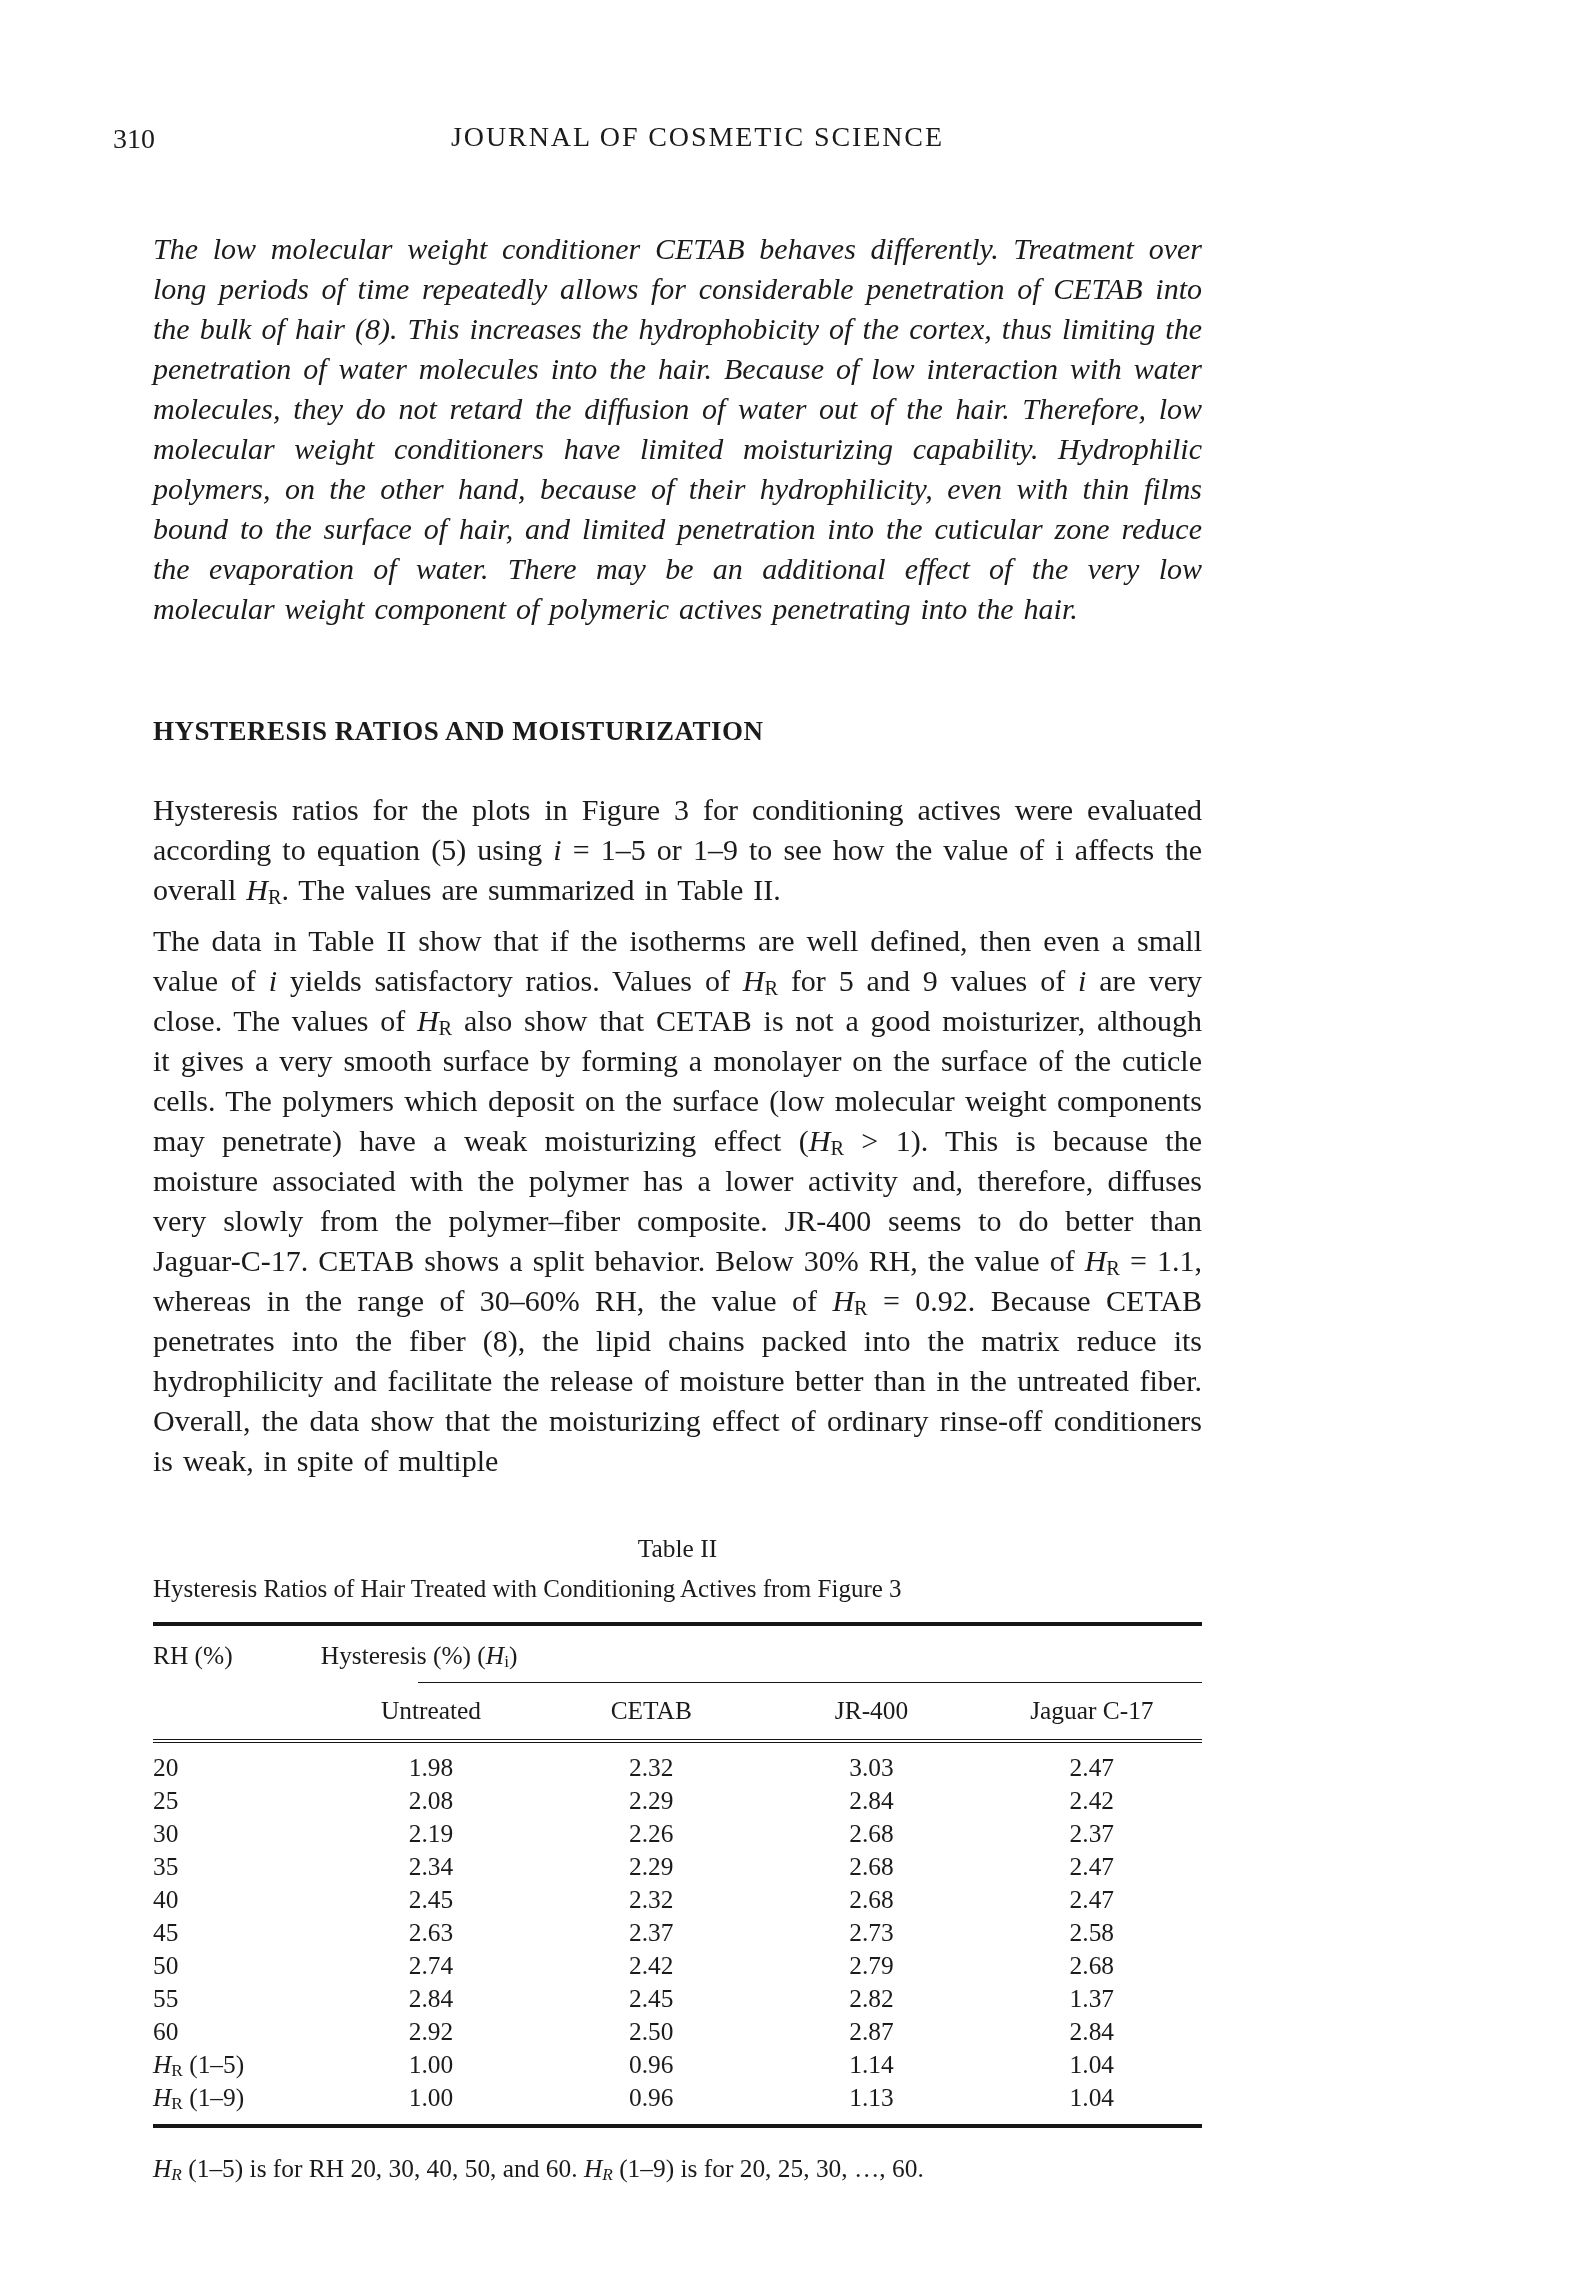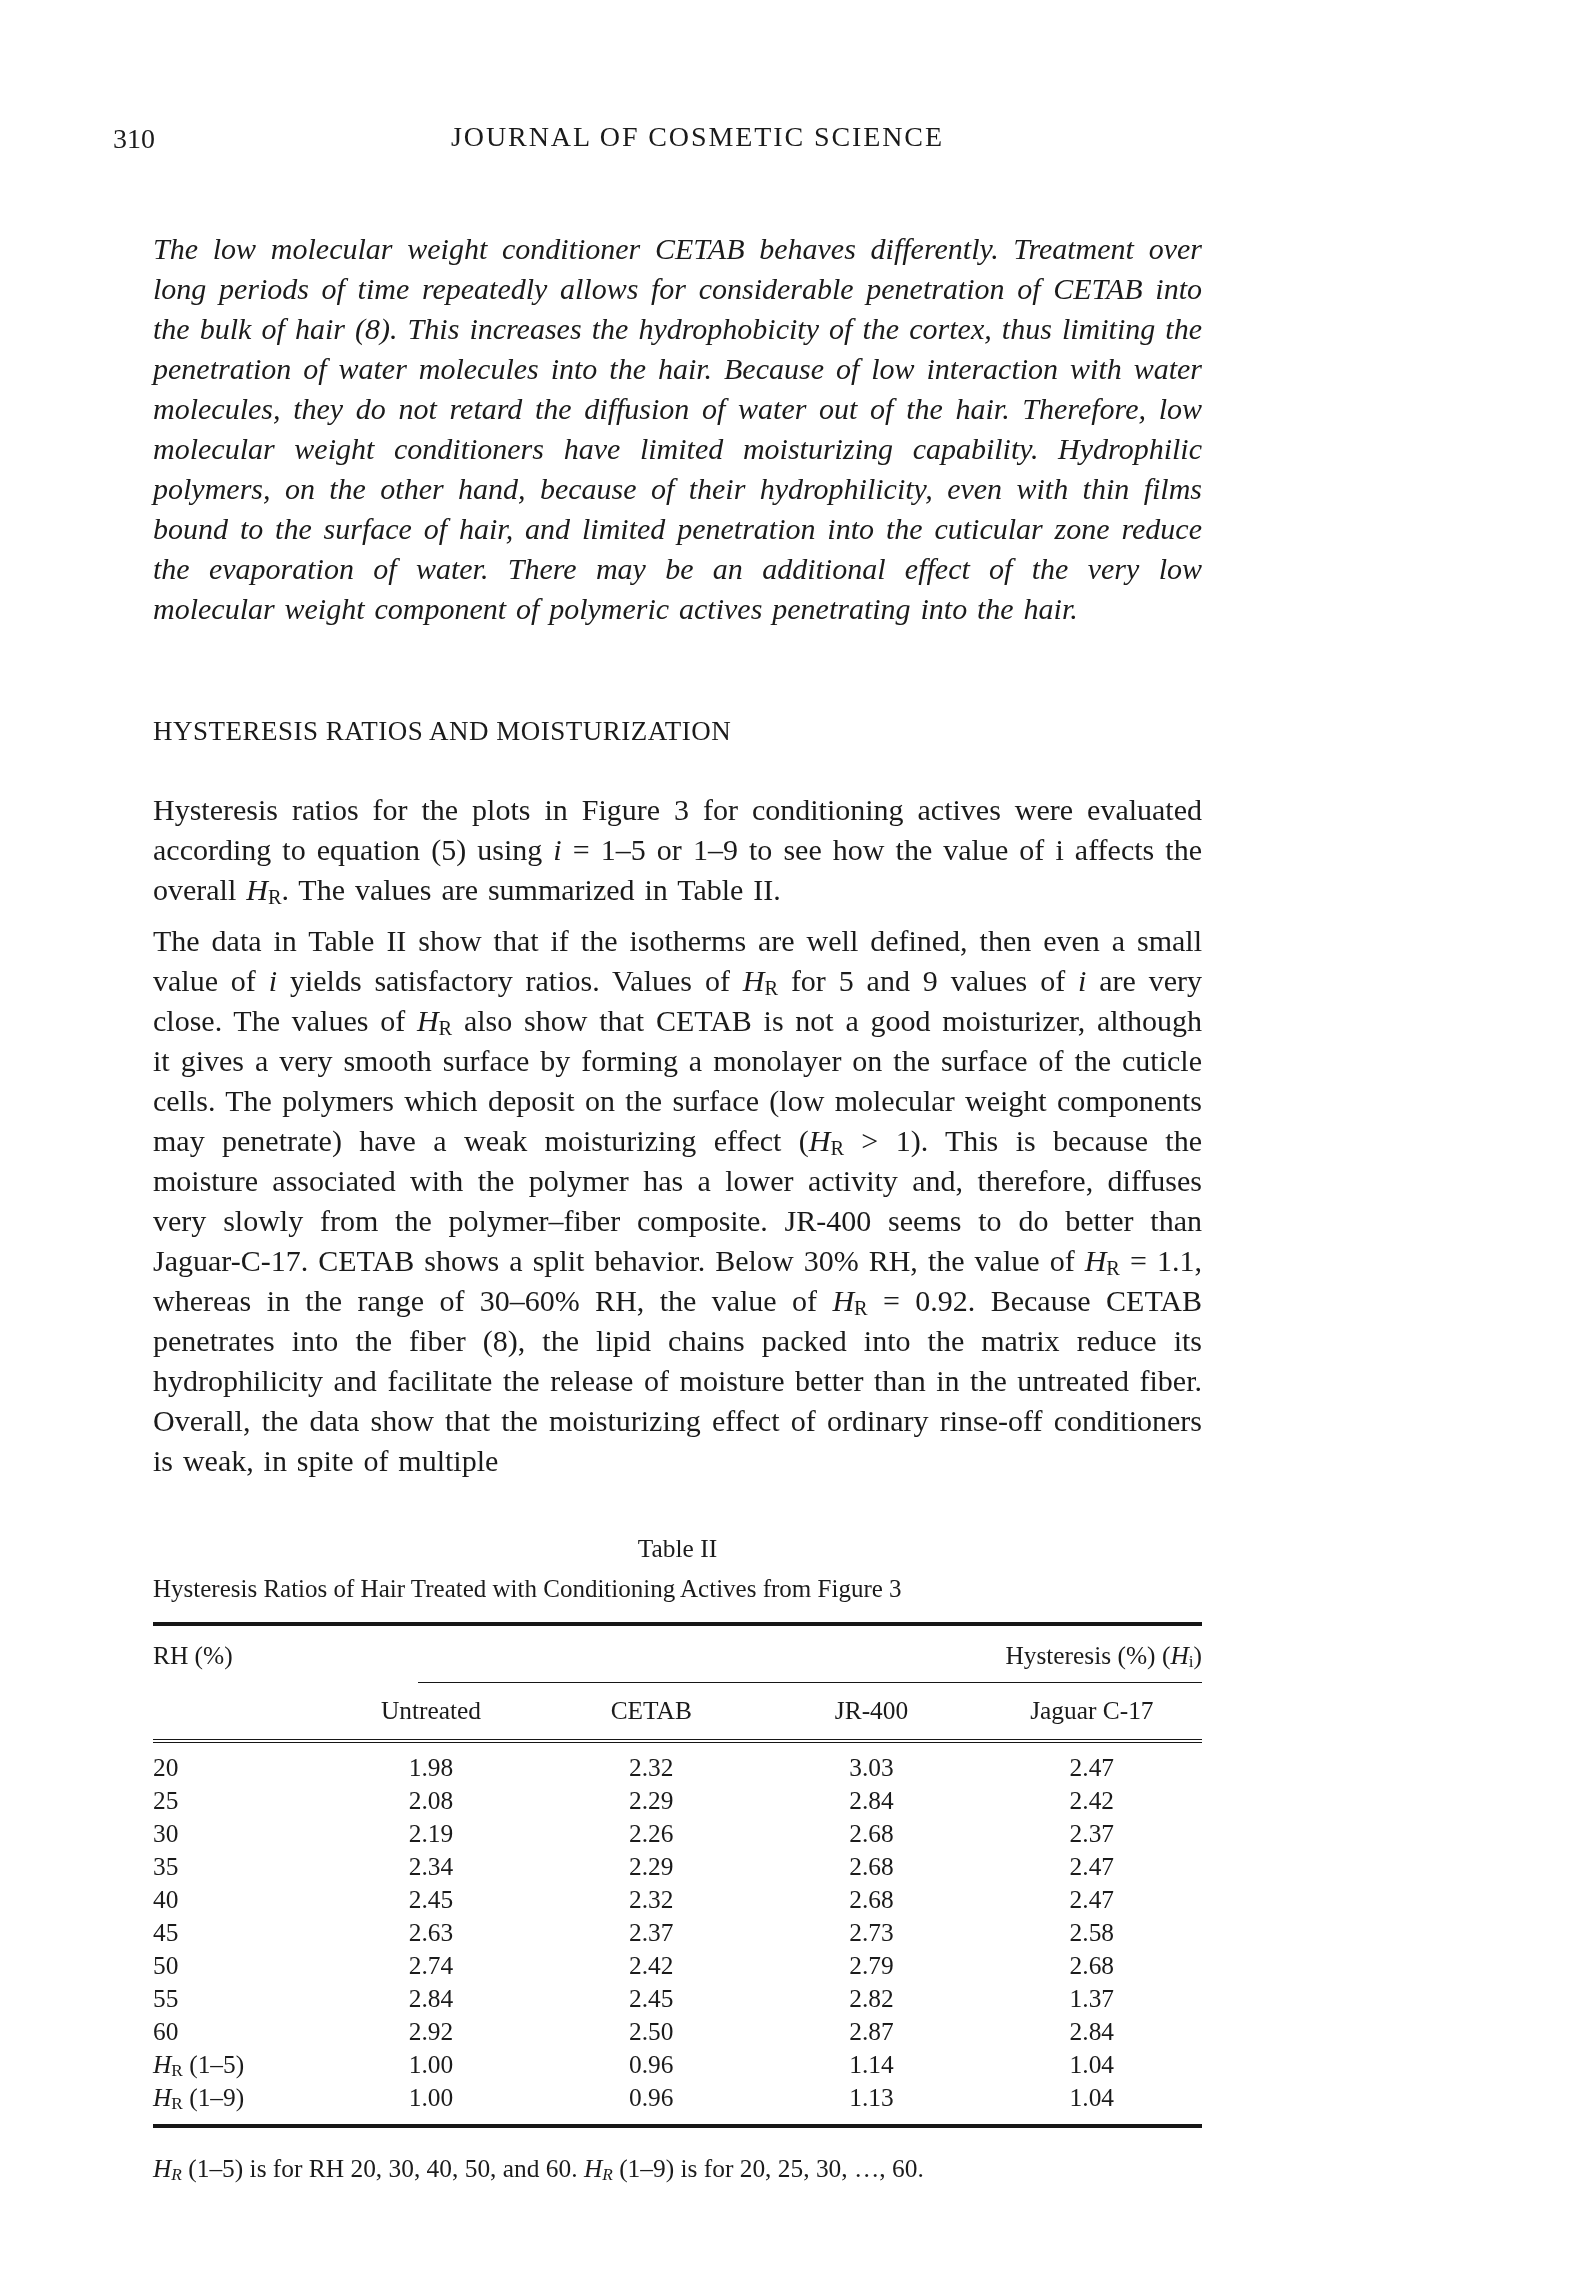--- a/index.html
+++ b/index.html
@@ -10,35 +10,35 @@
     font-family:"Liberation Serif","DejaVu Serif",serif;
     box-sizing:border-box;
     padding:121px 140px 0 153px;
     overflow:hidden;
   }
   .pagehead{position:relative;height:40px;margin-bottom:0;}
   .page-num{position:absolute;left:-40px;top:1.9px;font-size:28px;}
   .journal-title{text-align:center;font-size:28px;letter-spacing:1.9px;padding-left:40px;}
   p.body{font-size:30px;line-height:40px;text-align:justify;margin:0;word-spacing:2.4px;}
   #p1{margin-top:68px;font-style:italic;}
-  h2.section{font-size:27px;font-weight:400;letter-spacing:0.5px;margin:87px 0 43px 0;}
+  h2.section{font-size:27px;font-weight:700;letter-spacing:0.5px;margin:87px 0 43px 0;}
   #p3{margin-top:11.3px;}
   .tableblock{margin-top:53px;}
   .tbl-title{text-align:center;font-size:25.4px;margin:0 0 11.3px 0;}
   .tbl-caption{text-align:left;font-size:25px;margin:0 0 19px 0;}
   table.data{
     width:100%;border-collapse:collapse;
     border-top:4.7px solid #161616;border-bottom:4.7px solid #161616;
     font-size:25.4px;
   }
   table.data th{font-weight:normal;}
   table.data th,table.data td{padding:0;}
   tr.grp th{padding:15px 0 13px 0;vertical-align:middle;}
   th.rh,td.rh{text-align:left;}
-  th.span-h{text-align:right;position:relative;}
+  th.span-h{text-align:left;position:relative;}
   th.span-h::after{
     content:"";position:absolute;left:11%;right:0;bottom:0;
     border-bottom:1.9px solid #161616;
   }
   tr.cols th{padding:13px 0 14px 0;text-align:center;border-bottom:4.7px double #161616;}
   tbody td{text-align:center;line-height:33px;}
   tbody tr:first-child td{padding-top:8.5px;}
   tbody tr:last-child td{padding-bottom:10.4px;}
   .footnote{font-size:25.4px;margin-top:26px;}
   sub{font-size:0.68em;vertical-align:-0.18em;line-height:0;}

